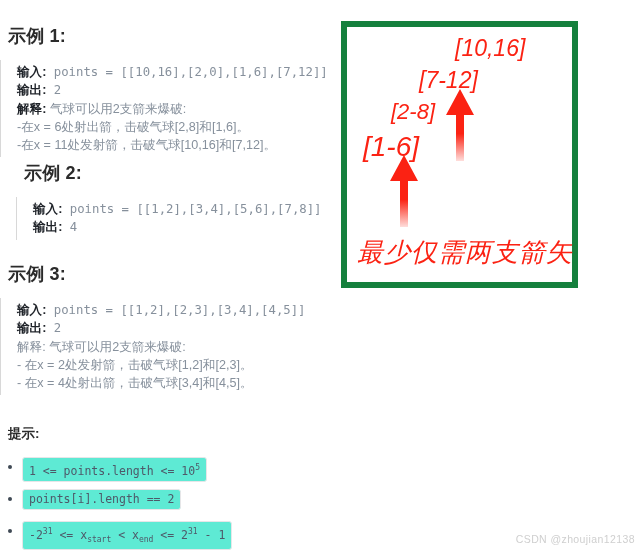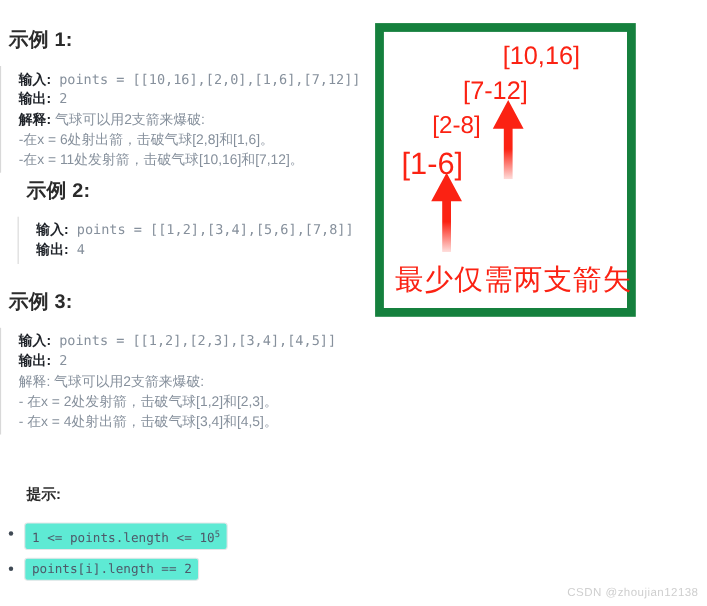--- a/index.html
+++ b/index.html
@@ -56,21 +56,21 @@
     font-family: "Liberation Sans", sans-serif;
     font-size: 12.6px;
     font-weight: normal;
   }
 
   
   .hint-heading {
     font-size: 13.5px;
     font-weight: bold;
     color: #2b2b2b;
-    margin: 16px;
+    margin: 0;
     padding-left: 8px;
   }
   .hint-list {
     list-style: none;
     margin: 0;
     padding: 0;
   }
   .hint-item {
     position: relative;
     padding-left: 22px;
@@ -102,23 +102,24 @@
   .chip sup { font-size: 8px; vertical-align: super; }
   .chip sub { font-size: 8px; vertical-align: sub; }
 
   
   .redbox {
     position: absolute;
     left: 341px;
     top: 21px;
     width: 237px;
     height: 267px;
-    border: 8px solid #15803d;
+    border: 6px solid #15803d;
     background: transparent;
     box-sizing: border-box;
+    font-style: italic;
   }
   .redlabel {
     position: absolute;
     color: #fb2213;
     font-family: "Liberation Sans", sans-serif;
     font-weight: normal;
     white-space: nowrap;
   }
   .lbl-1016 { left: 108px; top: 8px;  font-size: 23px; }
   .lbl-712  { left: 72px;  top: 40px; font-size: 23px; }
@@ -182,20 +183,21 @@
       <div class="line"><span class="plain">- 在x = 2处发射箭，击破气球[1,2]和[2,3]。</span></div>
       <div class="line"><span class="plain">- 在x = 4处射出箭，击破气球[3,4]和[4,5]。</span></div>
     </div>
   </div>
 
   <div style="position:absolute; left:0; top:425px;">
     <div class="hint-heading">提示:</div>
     <ul class="hint-list" style="margin-top:14px;">
       <li class="hint-item"><span class="chip">1 &lt;= points.length &lt;= 10<sup>5</sup></span></li>
       <li class="hint-item"><span class="chip">points[i].length == 2</span></li>
+      <li class="hint-item"><span class="chip">-2<sup>31</sup> &lt;= x<sub>start</sub> &lt; x<sub>end</sub> &lt;= 2<sup>31</sup> - 1</span></li>
     </ul>
   </div>
 
 </div>
 
 <div class="redbox">
 
   <span class="redlabel lbl-1016">[10,16]</span>
   <span class="redlabel lbl-712">[7-12]</span>
   <span class="redlabel lbl-28">[2-8]</span>

